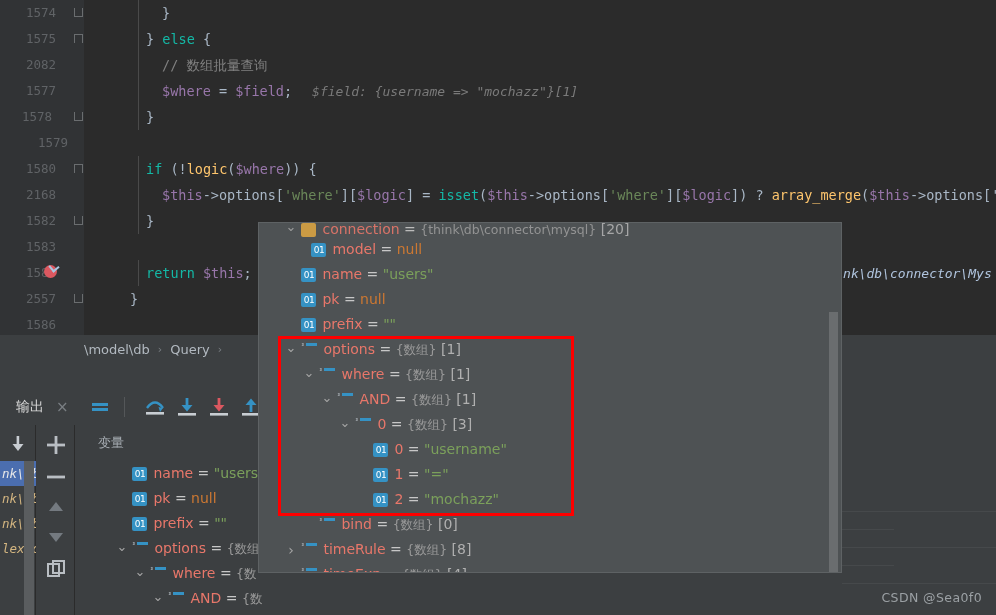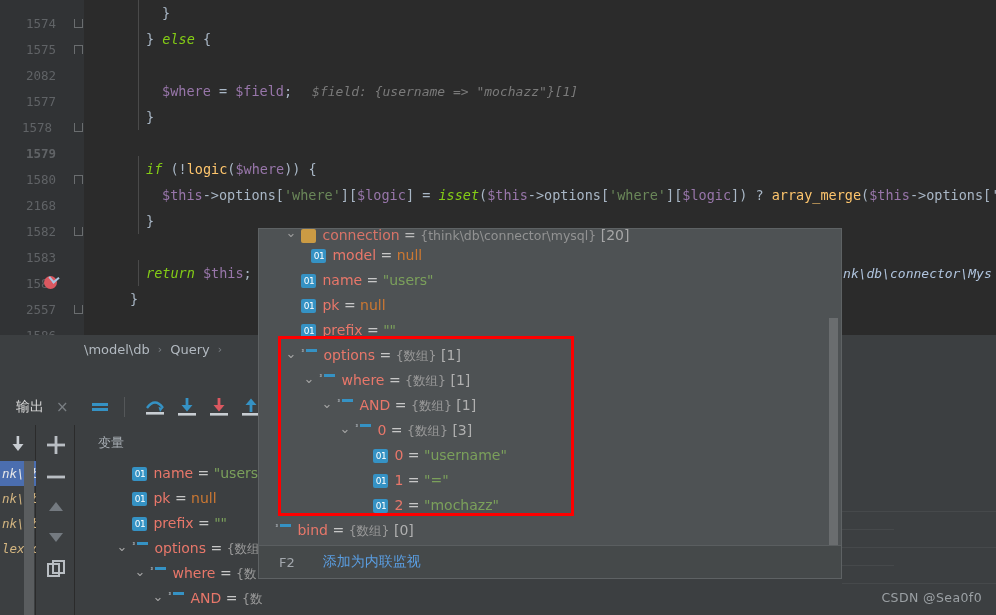--- a/index.html
+++ b/index.html
@@ -21,21 +21,21 @@
     background: #313335;
   }
   .gutter-strip {
     position: absolute; left: 72px; top: 0; width: 12px; height: 335px;
     background: #313335;
   }
   .code-area {
     position: absolute; left: 84px; top: 0; right: 0; height: 335px;
     background: #2b2b2b;
   }
-  .row { position: relative; height: 26px; line-height: 26px; white-space: nowrap; margin-top: 11px; }
+  .row { position: relative; height: 26px; line-height: 26px; white-space: nowrap; }
   .lnum {
     position: absolute; right: 10px; top: 0;
     font-family: "DejaVu Sans Mono", monospace; font-size: 12.5px;
     color: #606366;
   }
   .fold {
     position: absolute; left: 40px; top: 8px; width: 9px; height: 9px;
     border: 1px solid #6a6d6f;
   }
   .fold.open { border-bottom: none; }
@@ -54,21 +54,21 @@
     color: #a9b7c6; padding-left: 0;
   }
   .codeline { position: relative; height: 26px; line-height: 26px; white-space: pre; }
   .indentbar {
     position: absolute; top: 0; width: 1px; height: 26px; background: #4a4a4a;
   }
   .hl-line {
     position: absolute; left: 84px; top: 208px; width: 912px; height: 26px;
     background: #2c5287;
   }
-  .kw { color: #84cc16; font-style: italic; }
+  .kw { color: #14b8a6; }
   .var { color: #9876aa; }
   .str { color: #6a8759; }
   .fn { color: #ffc66d; }
   .cmt { color: #629755; }
   .cmt2 { color: #808080; }
   .hintv { color: #7a7a7a; font-style: italic; }
   .hintv-sel { color: #b0c4de; font-style: italic; }
   .doc-u { color: #629755; text-decoration: underline; font-style: italic; }
 
   
@@ -155,21 +155,21 @@
   }
   .vname { color: #e8776a; margin-left: 6px; }
   .veq { color: #c7c7c7; }
   .vstr { color: #7ba05b; }
   .vnull { color: #cc7832; }
   .vtype { color: #9a9a9a; font-size: 12.5px; }
   .vcount { color: #b0b0b0; }
 
   
   .popup {
-    position: absolute; left: 258px; top: 228px; width: 584px; height: 351px;
+    position: absolute; left: 258px; top: 222px; width: 584px; height: 351px;
     background: #4e5254; border: 1px solid #5e6264; overflow: hidden;
   }
   .pop-list { position: absolute; left: 0; top: 0; width: 584px; }
   .pop-row {
     height: 25px; line-height: 25px; font-size: 14px; white-space: nowrap; position: relative;
   }
   .pop-scroll-track {
     position: absolute; right: 1px; top: 0; width: 12px; height: 351px; background: #4e5254;
   }
   .pop-scroll-thumb {
@@ -203,21 +203,21 @@
 
 <div id="root">
 
   <div class="editor">
     <div class="gutter"></div>
     <div class="gutter-strip"></div>
     <div class="hl-line"></div>
     <div class="code-area" id="codeArea">
         <div class="codeline" style="position:absolute;top:0px;left:14px;right:0;"><span class="indentbar" style="left:40px"></span><span class="code" style="padding-left:64px">}</span></div>
         <div class="codeline" style="position:absolute;top:26px;left:14px;right:0;"><span class="indentbar" style="left:40px"></span><span class="code" style="padding-left:48px">} <span class="kw">else</span> {</span></div>
-        <div class="codeline" style="position:absolute;top:52px;left:14px;right:0;"><span class="indentbar" style="left:40px"></span></div>
+        <div class="codeline" style="position:absolute;top:52px;left:14px;right:0;"><span class="indentbar" style="left:40px"></span><span class="code" style="padding-left:64px"><span class="cmt2">// 数组批量查询</span></span></div>
         <div class="codeline" style="position:absolute;top:78px;left:14px;right:0;"><span class="indentbar" style="left:40px"></span><span class="code" style="padding-left:64px"><span class="var">$where</span> = <span class="var">$field</span>;</span><span class="hintv" style="margin-left:20px;font-family:'DejaVu Sans Mono',monospace;font-size:13px">$field: {username =&gt; "mochazz"}[1]</span></div>
         <div class="codeline" style="position:absolute;top:104px;left:14px;right:0;"><span class="indentbar" style="left:40px"></span><span class="code" style="padding-left:48px">}</span></div>
         <div class="codeline" style="position:absolute;top:130px;left:14px;right:0;"><span class="code" style="padding-left:0px"></span></div>
         <div class="codeline" style="position:absolute;top:156px;left:14px;right:0;"><span class="indentbar" style="left:40px"></span><span class="code" style="padding-left:48px"><span class="kw">if</span> (!<span class="fn">logic</span>(<span class="var">$where</span>)) {</span></div>
         <div class="codeline" style="position:absolute;top:182px;left:14px;right:0;"><span class="indentbar" style="left:40px"></span><span class="code" style="padding-left:64px"><span class="var">$this</span>-&gt;options[<span class="str">'where'</span>][<span class="var">$logic</span>] = <span class="kw">isset</span>(<span class="var">$this</span>-&gt;options[<span class="str">'where'</span>][<span class="var">$logic</span>]) ? <span class="fn">array_merge</span>(<span class="var">$this</span>-&gt;options['</span></div>
         <div class="codeline" style="position:absolute;top:208px;left:14px;right:0;"><span class="indentbar" style="left:40px"></span><span class="code" style="padding-left:48px">}</span></div>
         <div class="codeline" style="position:absolute;top:234px;left:14px;right:0;"><span class="code" style="padding-left:0px"></span></div>
         <div class="codeline" style="position:absolute;top:260px;left:14px;right:0;"><span class="indentbar" style="left:40px"></span><span class="code" style="padding-left:48px"><span class="kw">return</span> <span class="var">$this</span>;</span><span class="hintv-sel" style="margin-left:20px;font-family:'DejaVu Sans Mono',monospace;font-size:13px">$this: {event =&gt; [0], extend =&gt; [1], readMaster =&gt; [0], connection =&gt; think\db\connector\Mys</span></div>
         <div class="codeline" style="position:absolute;top:286px;left:14px;right:0;"><span class="code" style="padding-left:32px">}</span></div>
         <div class="codeline" style="position:absolute;top:312px;left:14px;right:0;"><span class="code" style="padding-left:0px"></span></div>
@@ -237,21 +237,21 @@
         <div class="row" style="position:absolute;top:52px;left:0;width:84px;">
           <span class="lnum" style="right:28px">2082</span>
         </div>
         <div class="row" style="position:absolute;top:78px;left:0;width:84px;">
           <span class="lnum" style="right:28px">1577</span>
         </div>
         <div class="row" style="position:absolute;top:104px;left:0;width:84px;">
           <span class="lnum" style="right:32px">1578</span>
           <span class="fold close" style="left:74px"></span>
         </div>
-        <div class="row" style="position:absolute;top:130px;left:0;width:84px;font-weight:bold;">
+        <div class="row" style="position:absolute;top:130px;left:12px;width:84px;">
           <span class="lnum" style="right:28px">1579</span>
         </div>
         <div class="row" style="position:absolute;top:156px;left:0;width:84px;">
           <span class="lnum" style="right:28px">1580</span>
           <span class="fold open" style="left:74px"></span>
         </div>
         <div class="row" style="position:absolute;top:182px;left:0;width:84px;">
           <span class="lnum" style="right:28px">2168</span>
         </div>
         <div class="row" style="position:absolute;top:208px;left:0;width:84px;">
@@ -410,29 +410,25 @@
         <div class="pop-row" style="padding-left:26px"><span class="arrow"></span> <span class="ico01">01</span><span class="vname">name</span> <span class="veq">=</span> <span class="vstr">"users"</span></div>
         <div class="pop-row" style="padding-left:26px"><span class="arrow"></span> <span class="ico01">01</span><span class="vname">pk</span> <span class="veq">=</span> <span class="vnull">null</span></div>
         <div class="pop-row" style="padding-left:26px"><span class="arrow"></span> <span class="ico01">01</span><span class="vname">prefix</span> <span class="veq">=</span> <span class="vstr">""</span></div>
         <div class="pop-row" style="padding-left:26px"><span class="arrow" style="font-size:13px;position:relative;top:-3px;">⌄</span> <span class="icoarr"><b style="top:0">1</b><b style="top:5">2</b><b style="top:9">3</b><i></i><i></i><i></i></span><span class="vname">options</span> <span class="veq">=</span> <span class="vtype">{数组}</span> <span class="vcount">[1]</span></div>
         <div class="pop-row" style="padding-left:44px"><span class="arrow" style="font-size:13px;position:relative;top:-3px;">⌄</span> <span class="icoarr"><b style="top:0">1</b><b style="top:5">2</b><b style="top:9">3</b><i></i><i></i><i></i></span><span class="vname">where</span> <span class="veq">=</span> <span class="vtype">{数组}</span> <span class="vcount">[1]</span></div>
         <div class="pop-row" style="padding-left:62px"><span class="arrow" style="font-size:13px;position:relative;top:-3px;">⌄</span> <span class="icoarr"><b style="top:0">1</b><b style="top:5">2</b><b style="top:9">3</b><i></i><i></i><i></i></span><span class="vname">AND</span> <span class="veq">=</span> <span class="vtype">{数组}</span> <span class="vcount">[1]</span></div>
         <div class="pop-row" style="padding-left:80px"><span class="arrow" style="font-size:13px;position:relative;top:-3px;">⌄</span> <span class="icoarr"><b style="top:0">1</b><b style="top:5">2</b><b style="top:9">3</b><i></i><i></i><i></i></span><span class="vname">0</span> <span class="veq">=</span> <span class="vtype">{数组}</span> <span class="vcount">[3]</span></div>
         <div class="pop-row" style="padding-left:98px"><span class="arrow"></span> <span class="ico01">01</span><span class="vname">0</span> <span class="veq">=</span> <span class="vstr">"username"</span></div>
         <div class="pop-row" style="padding-left:98px"><span class="arrow"></span> <span class="ico01">01</span><span class="vname">1</span> <span class="veq">=</span> <span class="vstr">"="</span></div>
         <div class="pop-row" style="padding-left:98px"><span class="arrow"></span> <span class="ico01">01</span><span class="vname">2</span> <span class="veq">=</span> <span class="vstr">"mochazz"</span></div>
-        <div class="pop-row" style=""><span class="arrow"></span> <span class="icoarr"><b style="top:0">1</b><b style="top:5">2</b><b style="top:9">3</b><i></i><i></i><i></i></span><span class="vname">bind</span> <span class="veq">=</span> <span class="vtype">{数组}</span> <span class="vcount">[0]</span></div>
+        <div class="pop-row" style="padding-left:44px"><span class="arrow"></span> <span class="icoarr"><b style="top:0">1</b><b style="top:5">2</b><b style="top:9">3</b><i></i><i></i><i></i></span><span class="vname">bind</span> <span class="veq">=</span> <span class="vtype">{数组}</span> <span class="vcount">[0]</span></div>
         <div class="pop-row" style="padding-left:26px"><span class="arrow" style="font-size:14px;">›</span> <span class="icoarr"><b style="top:0">1</b><b style="top:5">2</b><b style="top:9">3</b><i></i><i></i><i></i></span><span class="vname">timeRule</span> <span class="veq">=</span> <span class="vtype">{数组}</span> <span class="vcount">[8]</span></div>
         <div class="pop-row" style="padding-left:26px"><span class="arrow" style="font-size:14px;">›</span> <span class="icoarr"><b style="top:0">1</b><b style="top:5">2</b><b style="top:9">3</b><i></i><i></i><i></i></span><span class="vname">timeExp</span> <span class="veq">=</span> <span class="vtype">{数组}</span> <span class="vcount">[4]</span></div>
       </div>
     <div class="pop-scroll-track">
       <div class="pop-scroll-thumb"></div>
     </div>
-    <div class="pop-status">
-      <span class="f2key">F2</span>
-      <span class="inline-watch">添加为内联监视</span>
-    </div>
   </div>
 
   <div class="redbox"></div>
 
   <div class="watermark">CSDN @Sea0f0</div>
 </div>
 
 </body></html>

